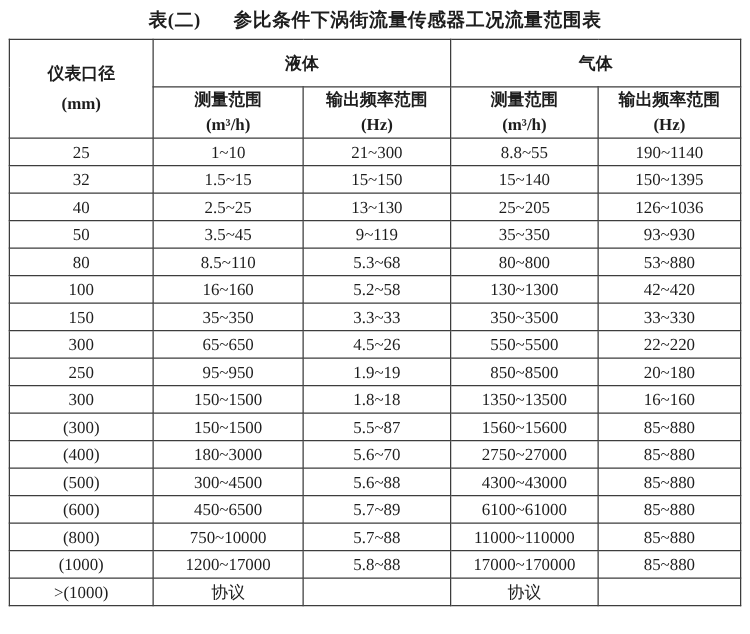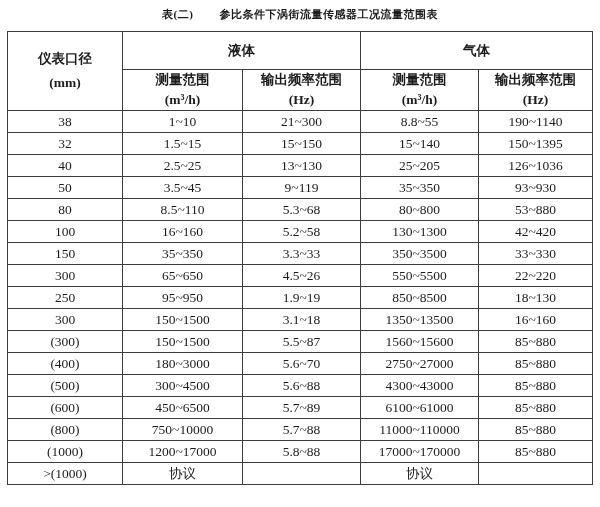--- a/index.html
+++ b/index.html
@@ -14,21 +14,21 @@
     font-family: "Liberation Serif", "DejaVu Serif", serif;
     color: #1d1d1d;
     overflow: hidden;
   }
   .title {
     position: absolute;
     top: 7px;
     left: 0;
     width: 100%;
     text-align: center;
-    font-size: 11px;
+    font-size: 15px;
     font-weight: bold;
     letter-spacing: 0.5px;
     white-space: nowrap;
   }
   .title .title-gap {
     display: inline-block;
     width: 26px;
   }
   table.range-table {
     position: absolute;
@@ -115,21 +115,21 @@
         <div class="two-line">(m³/h)</div>
       </th>
       <th>
         <div class="two-line">输出频率范围</div>
         <div class="two-line">(Hz)</div>
       </th>
     </tr>
   </thead>
   <tbody>
       <tr>
-        <td>38</td>
+        <td>25</td>
         <td>1~10</td>
         <td>21~300</td>
         <td>8.8~55</td>
         <td>190~1140</td>
       </tr>
       <tr>
         <td>32</td>
         <td>1.5~15</td>
         <td>15~150</td>
         <td>15~140</td>
@@ -175,26 +175,26 @@
         <td>65~650</td>
         <td>4.5~26</td>
         <td>550~5500</td>
         <td>22~220</td>
       </tr>
       <tr>
         <td>250</td>
         <td>95~950</td>
         <td>1.9~19</td>
         <td>850~8500</td>
-        <td>18~130</td>
+        <td>20~180</td>
       </tr>
       <tr>
         <td>300</td>
         <td>150~1500</td>
-        <td>3.1~18</td>
+        <td>1.8~18</td>
         <td>1350~13500</td>
         <td>16~160</td>
       </tr>
       <tr>
         <td>(300)</td>
         <td>150~1500</td>
         <td>5.5~87</td>
         <td>1560~15600</td>
         <td>85~880</td>
       </tr>

